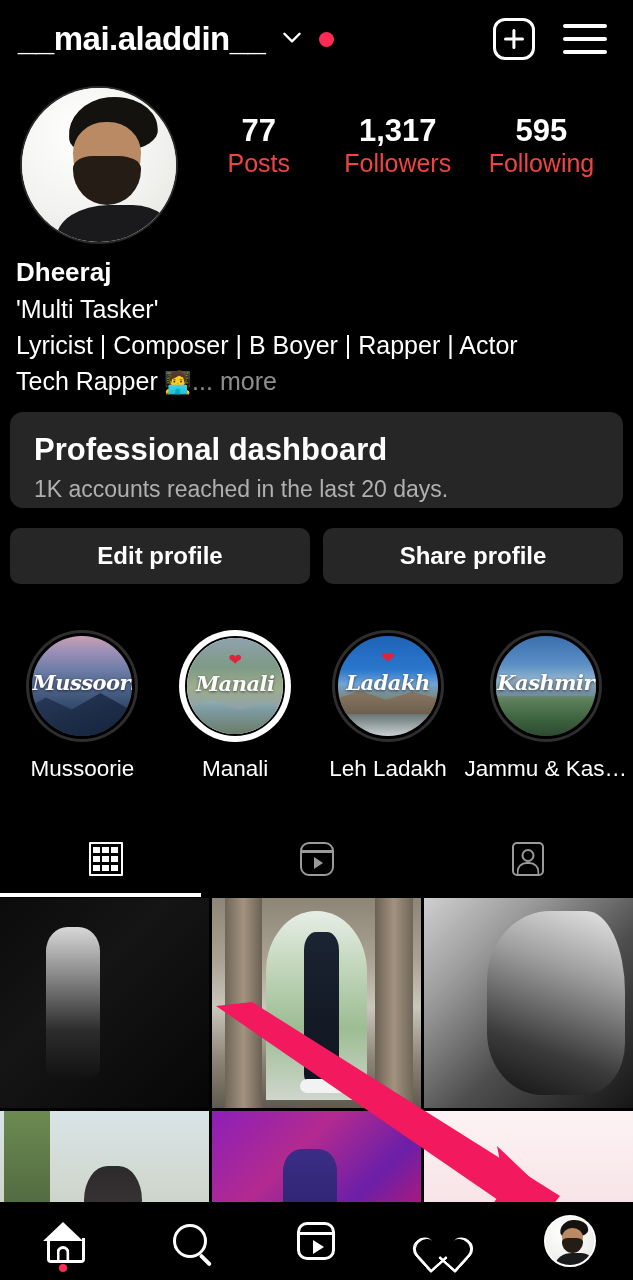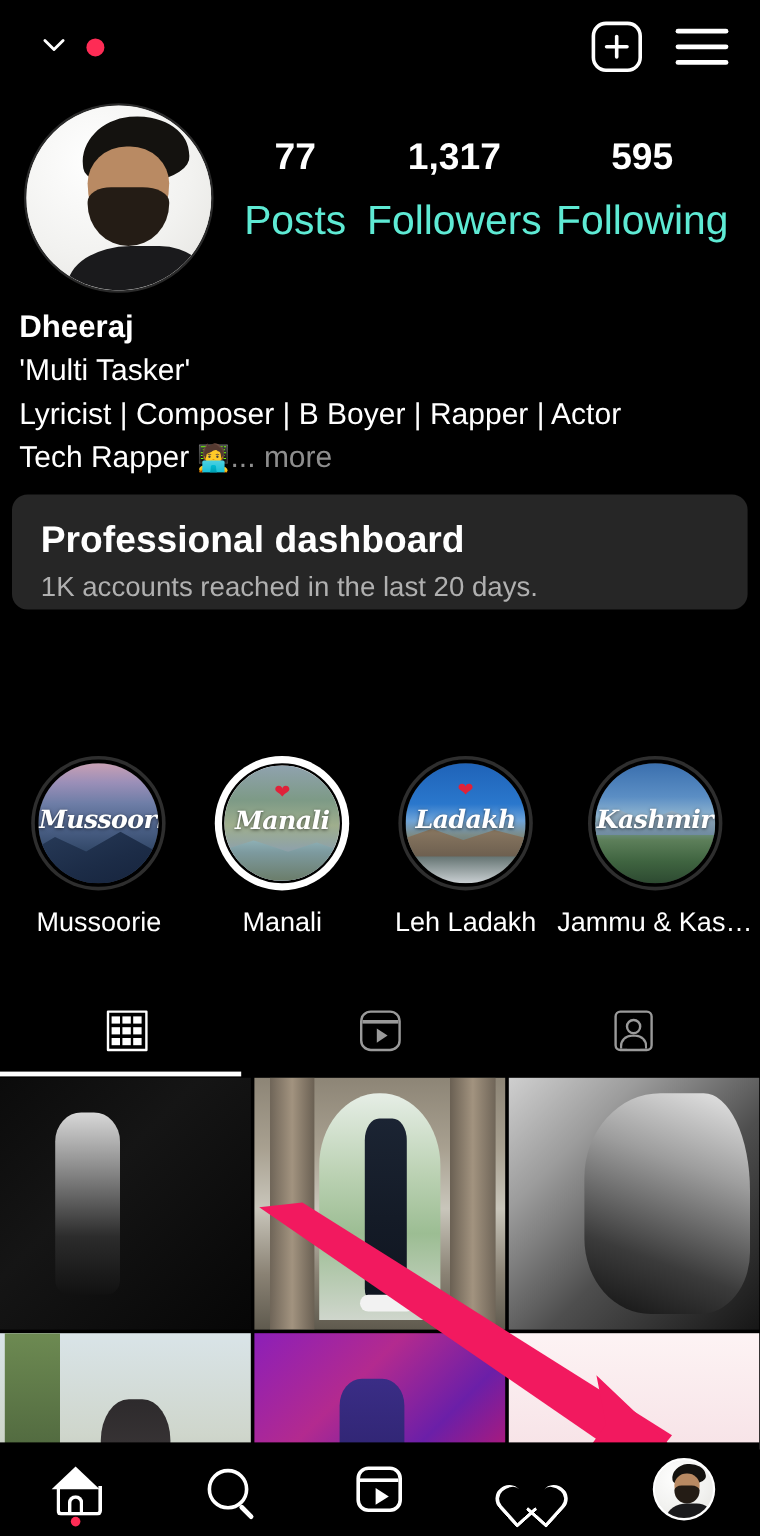--- a/index.html
+++ b/index.html
@@ -60,21 +60,21 @@
       background:#241c15; border-radius:30% 34% 52% 52% / 26% 26% 74% 74%; }
   .av-body{ position:absolute; left:22%; bottom:-8%; width:78%; height:32%;
       background:#1a1a1c; border-radius:44% 36% 0 0 / 70% 70% 0 0; }
 
   .stats{
     flex:1; display:flex; justify-content:space-around; align-items:center;
     padding:28px 6px 0 14px;
   }
   .stat{ text-align:center; min-width:96px; }
   .stat .num{ font-size:31px; font-weight:700; line-height:1.12; }
-  .stat .lbl{ font-size:34px; font-weight:400; color:#5eead4; margin-top:16px; }
+  .stat .lbl{ font-size:25px; font-weight:400; color:#ef4444; margin-top:0; }
 
   
   .bio{ position:absolute; left:16px; top:254px; width:600px; }
   .bio .name{ font-size:26px; font-weight:700; line-height:1.42; }
   .bio .line{ font-size:25px; font-weight:400; line-height:1.44; color:#fff; }
   .bio .more{ color:#8e8e8e; }
   .emoji{ font-size:22px; }
 
   
   .dash{
@@ -237,20 +237,21 @@
   .heart-ic:after{ right:2px; transform:rotate(42deg); transform-origin:bottom left; border-left:none; }
   .nav-avatar{ width:52px; height:52px; border-radius:50%; border:2.6px solid #fff;
      overflow:hidden; position:relative; background:#eee; }
 </style>
 </head>
 <body>
 
 <div class="screen">
 
   <div class="topbar">
+    <span class="username">__mai.aladdin__</span>
     <span class="chev">
       <svg width="26" height="26" viewBox="0 0 24 24" fill="none">
           <path d="M5 9l7 7 7-7" stroke="#fff" stroke-width="2.2" stroke-linecap="round" stroke-linejoin="round"></path>
         </svg>
     </span>
     <span class="reddot"></span>
     <span class="topspacer"></span>
     <span class="plus-icon"></span>
     <span class="burger">
       <span></span>
@@ -292,20 +293,24 @@
     <div class="line">
       <span>Tech Rapper </span><span class="emoji">🧑‍💻</span><span class="more">...</span><span class="more"> more</span>
     </div>
   </div>
 
   <div class="dash">
     <div class="t">Professional dashboard</div>
     <div class="s">1K accounts reached in the last 20 days.</div>
   </div>
 
+  <div class="actions">
+    <div class="btn">Edit profile</div>
+    <div class="btn">Share profile</div>
+  </div>
 
   <div class="highlights">
     <div class="hl">
       <div class="hl-ring">
         <div class="hl-img">
           <div class="cover-mussoorie"></div>
           <div class="script">Mussoorie</div>
         </div>
       </div>
       <div class="hl-cap">Mussoorie</div>

